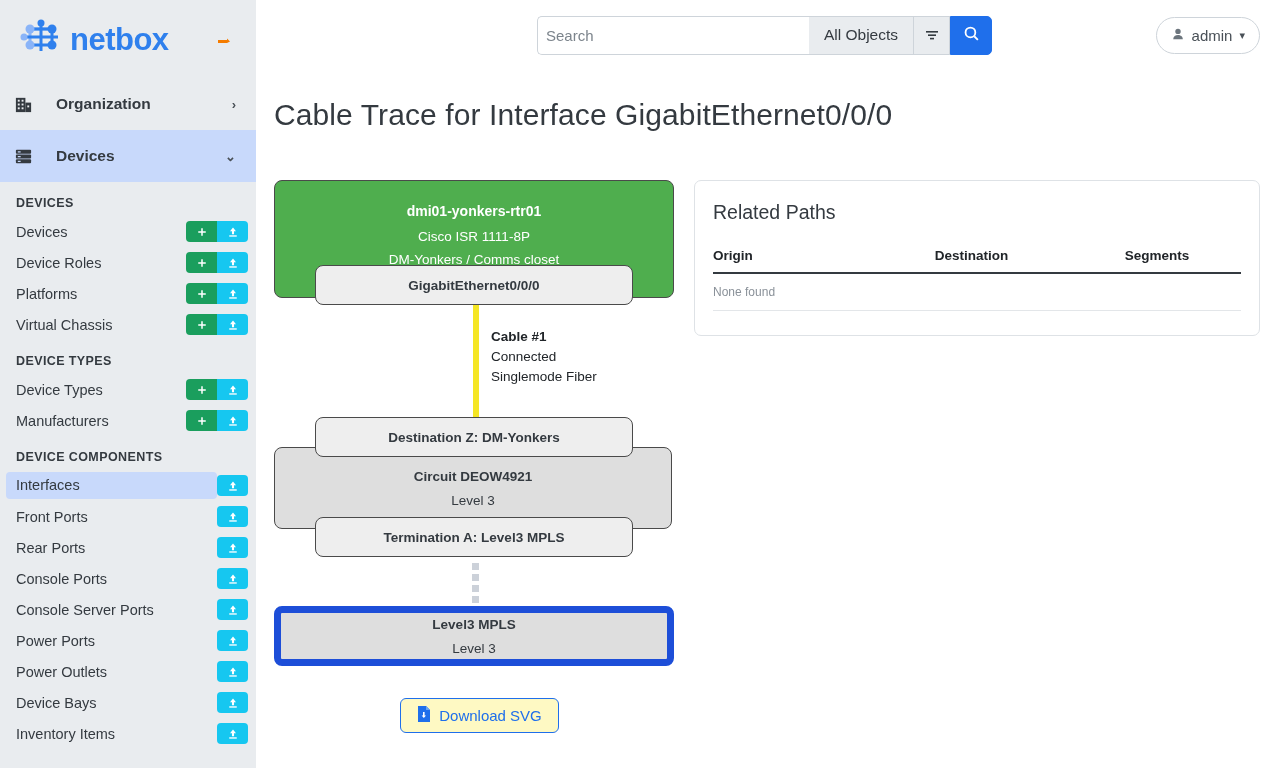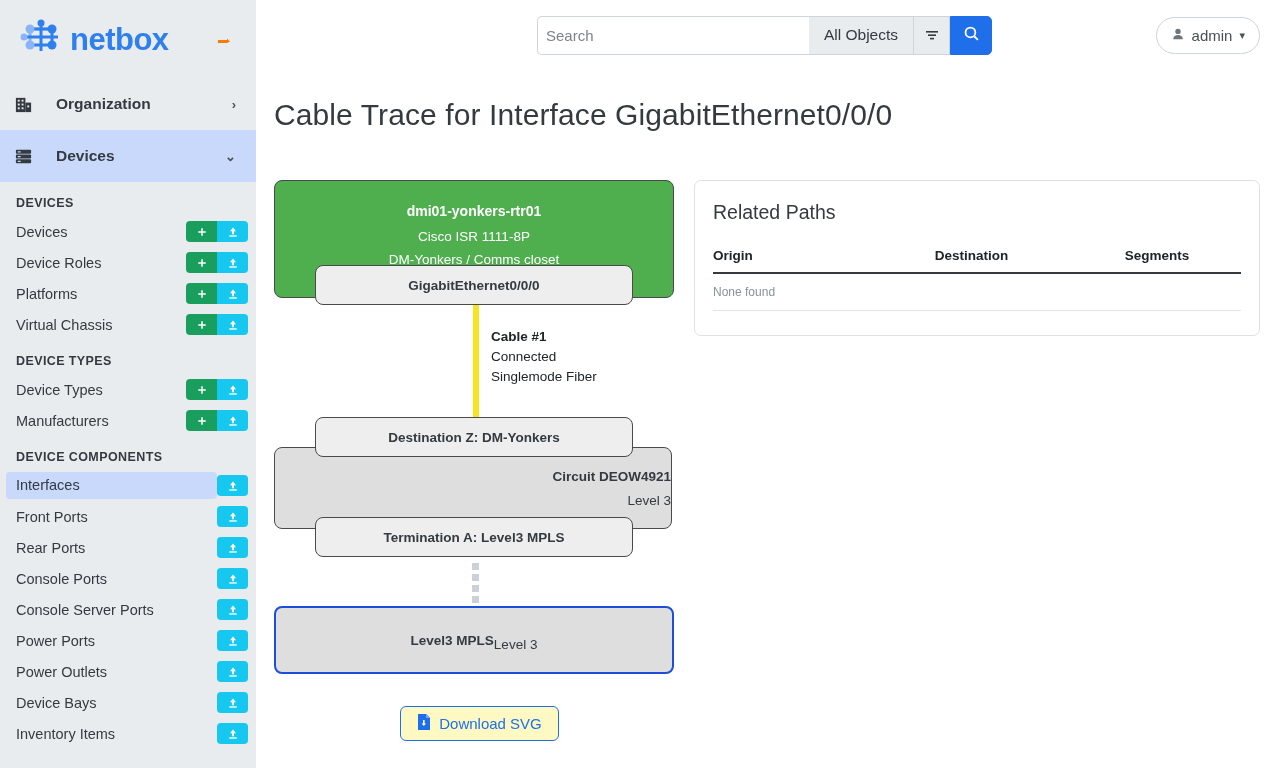--- a/index.html
+++ b/index.html
@@ -166,43 +166,43 @@
   }
   .cable-info .ci-title { font-weight: 700; }
 
   .circuit-block { position: relative; height: 142px; }
   .circuit-body {
     position: absolute; left: 0; top: 30px;
     width: 398px; height: 82px;
     background: #dedede; border: 1px solid #4a4a4a;
     border-radius: 8px;
     display: flex; flex-direction: column;
-    align-items: flex-end; justify-content: center;
+    align-items: center; justify-content: center;
     z-index: 1;
   }
   .circuit-body .cb-title { font-size: 13.5px; font-weight: 700; color: #343a40; }
   .circuit-body .cb-sub { font-size: 13.5px; color: #343a40; margin-top: 9px; }
   .term-box {
     position: absolute; left: 41px; width: 318px; height: 40px;
     background: #eeeeee; border: 1px solid #4a4a4a; border-radius: 8px;
     display: flex; align-items: center; justify-content: center;
     font-size: 13.5px; font-weight: 700; color: #343a40; z-index: 2;
   }
   .term-z { top: 0; }
   .term-a { top: 100px; }
 
   .dots { height: 47px; position: relative; }
   .dots i {
     position: absolute; left: 198px; width: 7px; height: 7px;
     background: #ccd1d9; display: block;
   }
 
   .node-provider {
-    background: #dedede; border: 2px solid #1d4ed8; border-radius: 8px;
-    height: 68px; display: flex; 
+    background: #dedede; border: 7px solid #1d4ed8; border-radius: 8px;
+    height: 60px; display: flex; flex-direction: column;
     align-items: center; justify-content: center;
   }
   .node-provider .np-title { font-size: 13.5px; font-weight: 700; color: #343a40; }
   .node-provider .np-sub { font-size: 13.5px; color: #343a40; margin-top: 9px; }
 
   .dl-wrap { display: flex; justify-content: center; margin-top: 32px; }
   .dl-btn {
     display: inline-flex; align-items: center; gap: 8px;
     padding: 7px 16px; border: 1px solid #1f6feb; border-radius: 6px;
     background: #fef9c3; color: #1f6feb; font-size: 15px; cursor: pointer;

